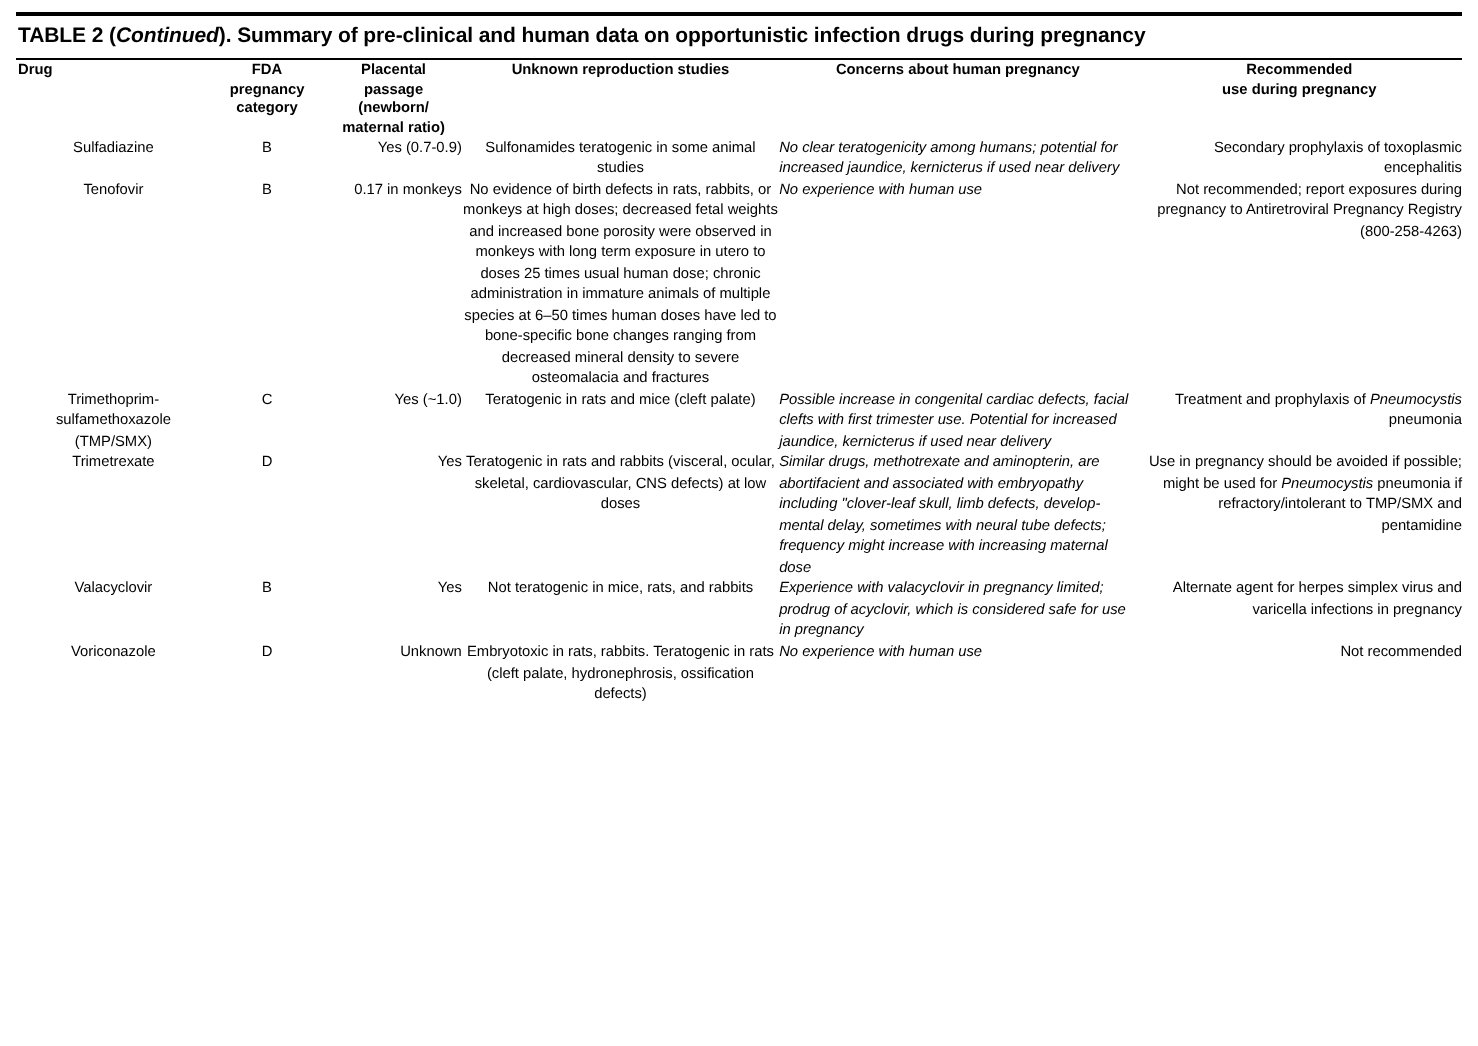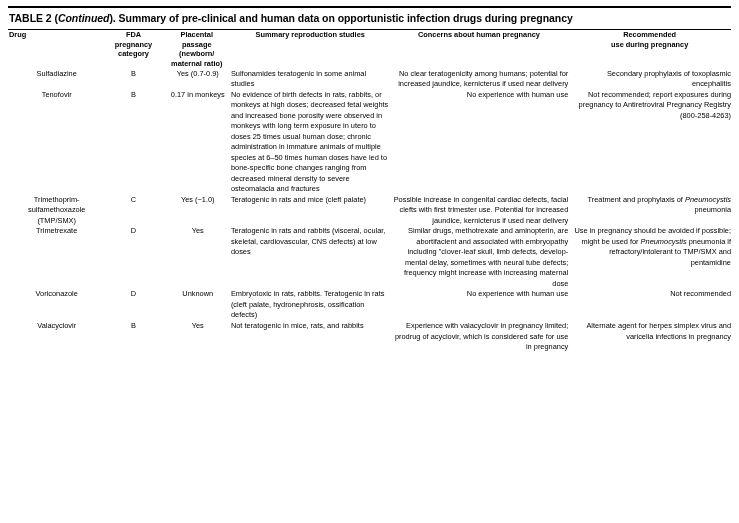--- a/index.html
+++ b/index.html
@@ -68,28 +68,29 @@
     padding: 7px 5px 1px 0;
   }
   .c-drug {
     padding-left: 1px !important;
     text-align: center;
   }
   .c-cat {
     text-align: center;
   }
   .c-pass {
-    text-align: center;
+    text-align: right;
     padding-left: 2px !important;
   }
   .c-anim {
+    text-align: center;
+  }
+  .c-conc {
     text-align: left;
-  }
-  .c-conc {
-    text-align: right;
+    font-style: italic;
   }
   .c-rec {
     text-align: right;
     margin-top: 39px;
   }
   .it {
     font-style: italic;
   }
 </style>
 </head>
@@ -119,21 +120,21 @@
           <div>FDA</div>
           <div>pregnancy</div>
           <div>category</div>
         </th>
         <th class="hdr-center">
           <div>Placental</div>
           <div>passage</div>
           <div>(newborn/</div>
           <div>maternal ratio)</div>
         </th>
-        <th class="hdr-center">Summary reproduction studies</th>
+        <th class="hdr-center">Unknown reproduction studies</th>
         <th class="hdr-center">Concerns about human pregnancy</th>
         <th class="hdr-center">
           <div>Recommended</div>
           <div>use during pregnancy</div>
         </th>
       </tr>
     </thead>
     <tbody>
 
       <tr class="body-row">
@@ -170,33 +171,33 @@
       <tr class="body-row">
         <td class="c-drug">Trimetrexate</td>
         <td class="c-cat">D</td>
         <td class="c-pass">Yes</td>
         <td class="c-anim">Teratogenic in rats and rabbits (visceral, ocular, skeletal, cardiovascular, CNS defects) at low doses</td>
         <td class="c-conc">Similar drugs, methotrexate and aminopterin, are abortifacient and associated with embryopathy including "clover-leaf skull, limb defects, develop-mental delay, sometimes with neural tube defects; frequency might increase with increasing maternal dose</td>
         <td class="c-rec"><span>Use in pregnancy should be avoided if possible; might be used for </span><span class="it">Pneumocystis</span><span> pneumonia if refractory/intolerant to TMP/SMX and pentamidine</span></td>
       </tr>
 
       <tr class="body-row">
+        <td class="c-drug">Valacyclovir</td>
+        <td class="c-cat">B</td>
+        <td class="c-pass">Yes</td>
+        <td class="c-anim">Not teratogenic in mice, rats, and rabbits</td>
+        <td class="c-conc">Experience with valacyclovir in pregnancy limited; prodrug of acyclovir, which is considered safe for use in pregnancy</td>
+        <td class="c-rec">Alternate agent for herpes simplex virus and varicella infections in pregnancy</td>
+      </tr>
+
+      <tr class="body-row">
         <td class="c-drug">Voriconazole</td>
         <td class="c-cat">D</td>
         <td class="c-pass">Unknown</td>
         <td class="c-anim">Embryotoxic in rats, rabbits. Teratogenic in rats (cleft palate, hydronephrosis, ossification defects)</td>
         <td class="c-conc">No experience with human use</td>
         <td class="c-rec">Not recommended</td>
       </tr>
 
-      <tr class="body-row">
-        <td class="c-drug">Valacyclovir</td>
-        <td class="c-cat">B</td>
-        <td class="c-pass">Yes</td>
-        <td class="c-anim">Not teratogenic in mice, rats, and rabbits</td>
-        <td class="c-conc">Experience with valacyclovir in pregnancy limited; prodrug of acyclovir, which is considered safe for use in pregnancy</td>
-        <td class="c-rec">Alternate agent for herpes simplex virus and varicella infections in pregnancy</td>
-      </tr>
-
     </tbody>
   </table>
 
 </div>
 
 </body></html>

